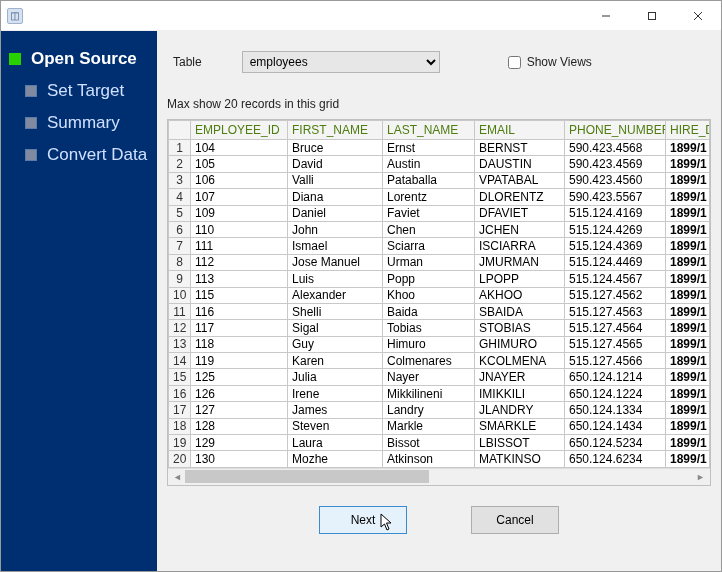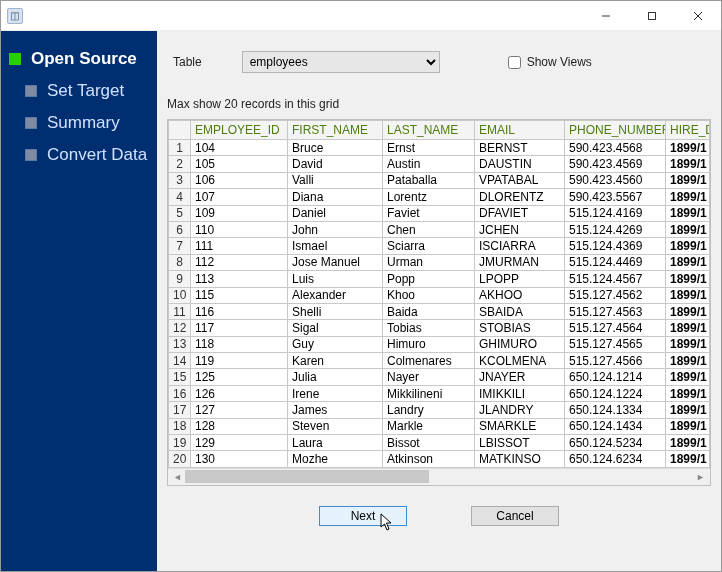--- a/index.html
+++ b/index.html
@@ -212,21 +212,21 @@
 
   
   .btnbar {
     display: flex;
     justify-content: center;
     gap: 64px;
     margin-top: 20px;
   }
   .btn {
     width: 88px;
-    height: 20px;
+    height: 28px;
     border: 1px solid #adadad;
     background: #e1e1e1;
     font: inherit;
     cursor: pointer;
     display: inline-flex;
     align-items: center;
     justify-content: center;
   }
   .btn.primary {
     border-color: #3b8bd0;

